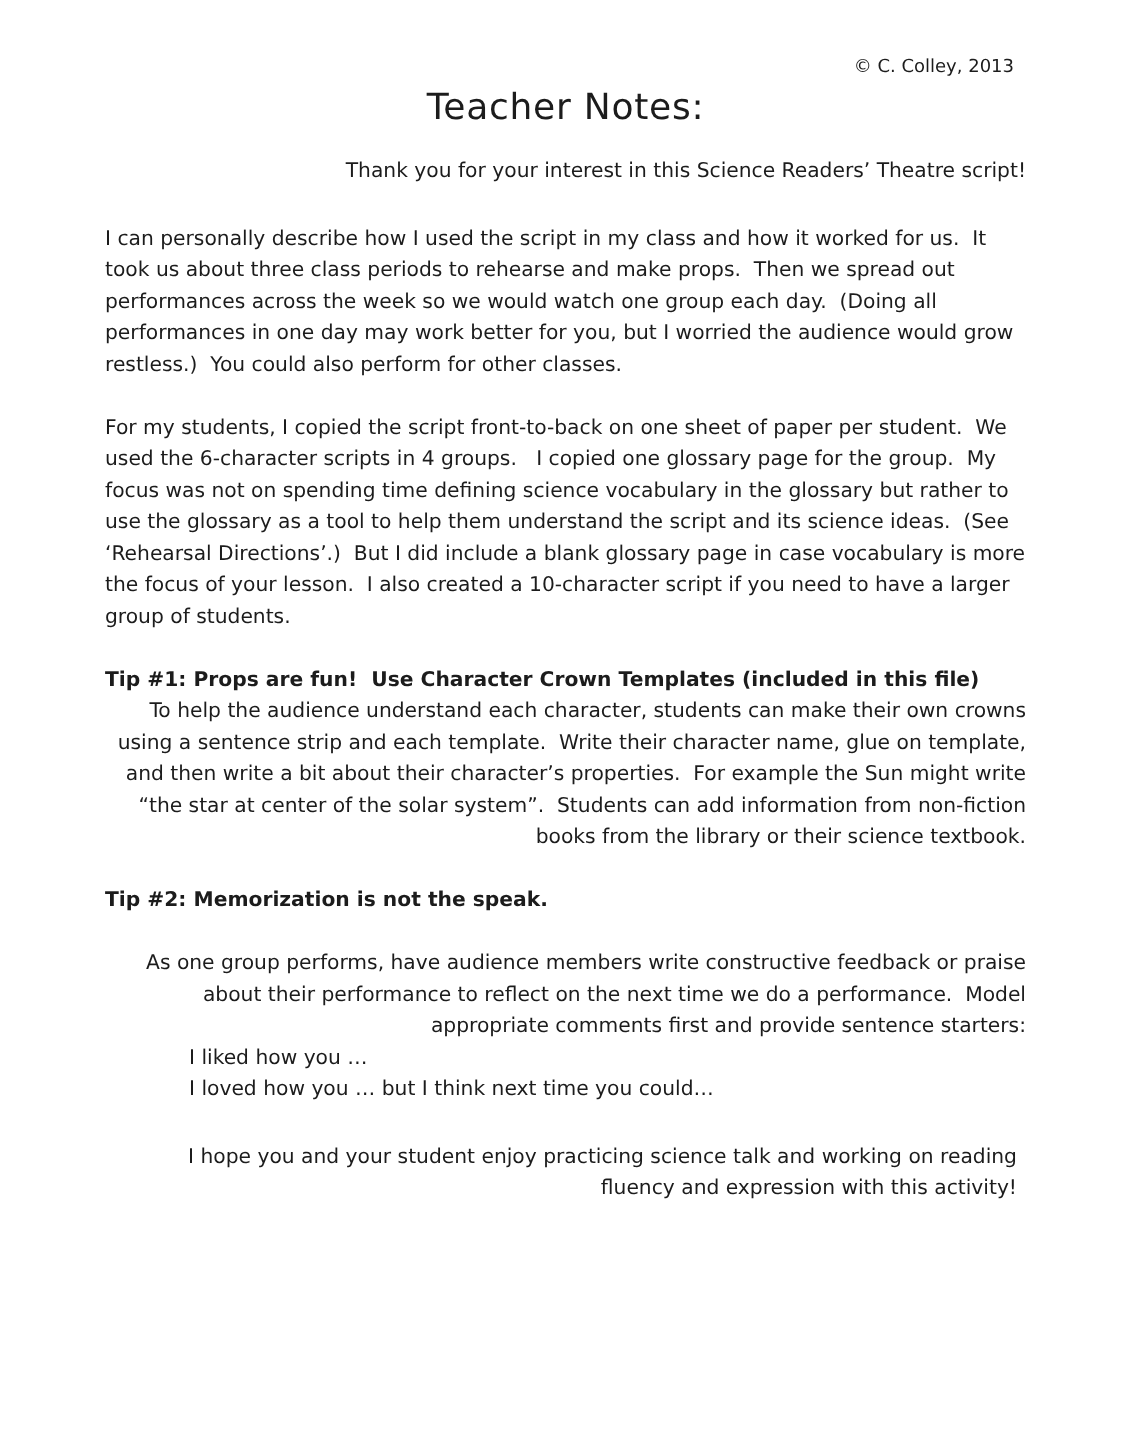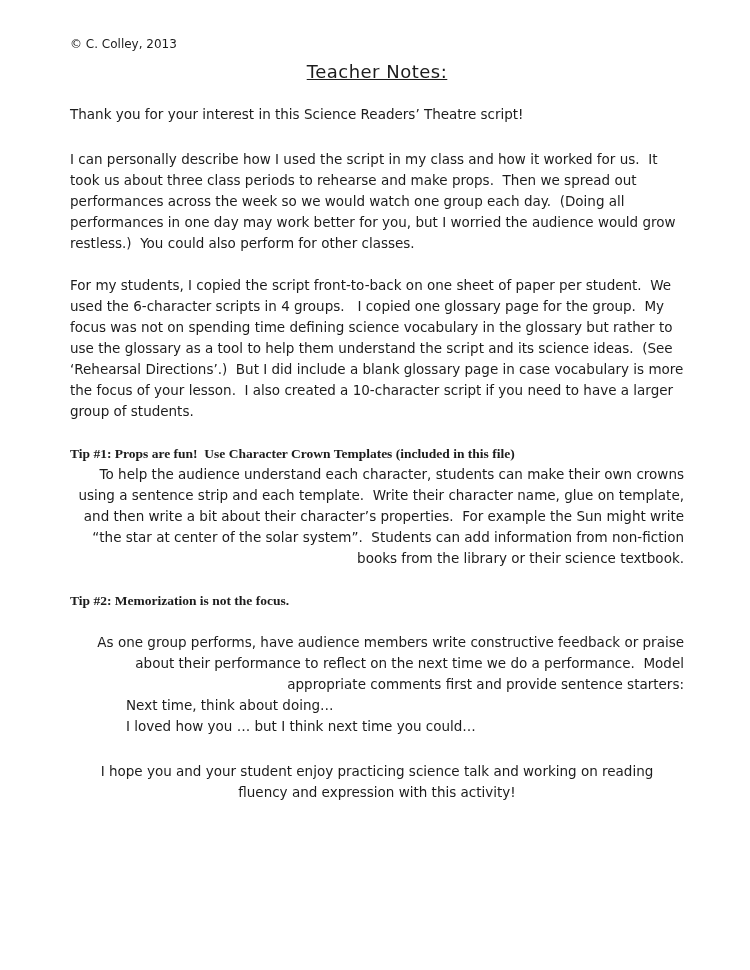--- a/index.html
+++ b/index.html
@@ -14,65 +14,64 @@
     box-sizing: border-box;
     background: #ffffff;
     padding: 34px 66px 30px 70px;
     font-family: "DejaVu Sans", sans-serif;
     font-size: 13.5px;
     line-height: 21px;
     color: #1c1c1c;
     overflow: hidden;
   }
   .copyright {
+    text-align: right;
     font-size: 12px;
     margin-right: 8px;
     margin-bottom: 6px;
   }
   .title {
     text-align: center;
-    font-size: 18px;
+    font-size: 24px;
     font-weight: normal;
-    text-decoration: underline;
     margin: 6px 0 22px 0;
     letter-spacing: 0.5px;
   }
   .center {
-    text-align: left;
+    text-align: right;
   }
   .para {
     white-space: pre-wrap;
     margin: 12px 0 21px 0;
   }
   .intro {
     margin: 0 0 24px 0;
   }
   .tip {
     margin: 0 0 21px 0;
   }
   .tip-heading {
     font-weight: bold;
     white-space: pre-wrap;
     margin: 0;
-    font-family: Liberation Serif, serif;
   }
   .tip-body {
     white-space: pre-wrap;
     margin: 0;
     text-align: right;
   }
   .starters {
     margin: 0 0 0 56px;
   }
   .starter-line {
     white-space: pre-wrap;
   }
   .closing {
     white-space: pre-wrap;
-    text-align: center;
+    text-align: right;
     margin: 24px 6px 0 6px;
   }
 </style>
 </head>
 <body>
 
 <div class="page">
 
   <div class="copyright">© C. Colley, 2013</div>
 
@@ -83,26 +82,26 @@
   <p class="para">I can personally describe how I used the script in my class and how it worked for us.  It took us about three class periods to rehearse and make props.  Then we spread out performances across the week so we would watch one group each day.  (Doing all performances in one day may work better for you, but I worried the audience would grow restless.)  You could also perform for other classes.</p>
 
   <p class="para">For my students, I copied the script front-to-back on one sheet of paper per student.  We used the 6-character scripts in 4 groups.   I copied one glossary page for the group.  My focus was not on spending time defining science vocabulary in the glossary but rather to use the glossary as a tool to help them understand the script and its science ideas.  (See ‘Rehearsal Directions’.)  But I did include a blank glossary page in case vocabulary is more the focus of your lesson.  I also created a 10-character script if you need to have a larger group of students.</p>
 
   <div class="tip">
     <p class="tip-heading">Tip #1: Props are fun!  Use Character Crown Templates (included in this file)</p>
     <p class="tip-body">To help the audience understand each character, students can make their own crowns using a sentence strip and each template.  Write their character name, glue on template, and then write a bit about their character’s properties.  For example the Sun might write “the star at center of the solar system”.  Students can add information from non-fiction books from the library or their science textbook.</p>
   </div>
 
   <div class="tip">
-    <p class="tip-heading">Tip #2: Memorization is not the focus.</p>
+    <p class="tip-heading">Tip #2: Memorization is not the speak.</p>
   </div>
 
   <div class="tip">
     <p class="tip-body">As one group performs, have audience members write constructive feedback or praise about their performance to reflect on the next time we do a performance.  Model appropriate comments first and provide sentence starters:</p>
     <div class="starters">
-      <div class="starter-line">Next time, think about doing…</div>
+      <div class="starter-line">I liked how you …</div>
       <div class="starter-line">I loved how you … but I think next time you could…</div>
     </div>
   </div>
 
   <p class="closing">I hope you and your student enjoy practicing science talk and working on reading fluency and expression with this activity!</p>
 
 </div>
 
 </body></html>

